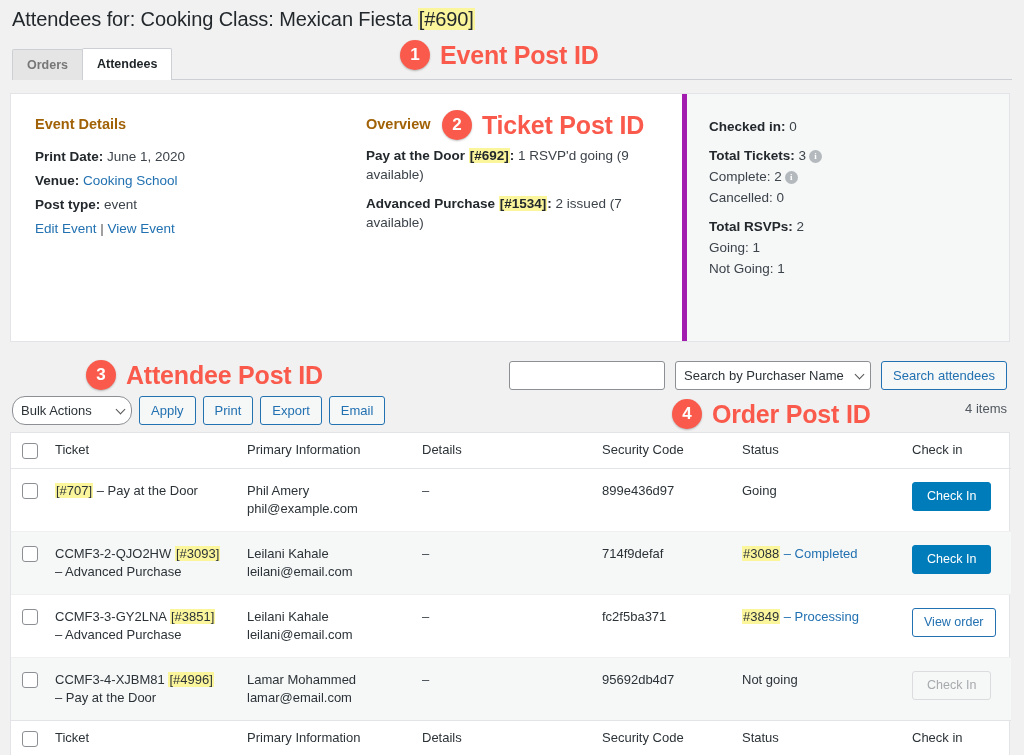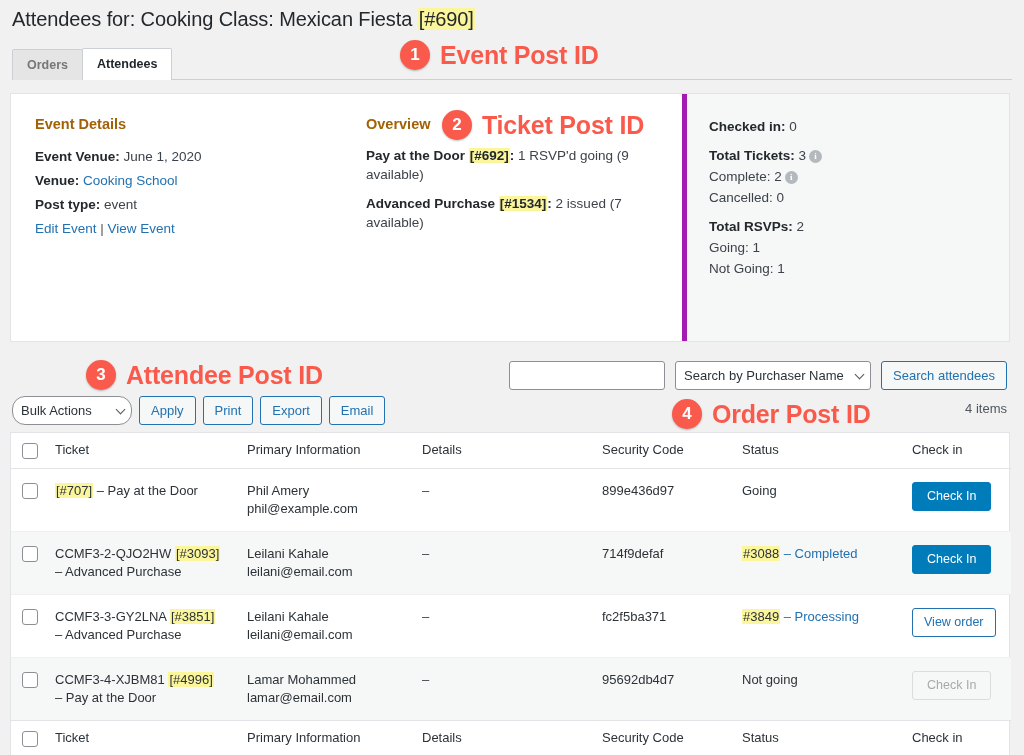--- a/index.html
+++ b/index.html
@@ -313,21 +313,21 @@
   <div class="tabs">
     <div class="tab">Orders</div>
     <div class="tab active">Attendees</div>
   </div>
   <div class="tabs-rule"></div>
 
   <div class="card">
 
     <div class="col-event">
       <h3 class="sec">Event Details</h3>
-      <div class="ln"><b>Event Venue:</b><span> June 1, 2020</span></div>
+      <div class="ln"><b>Print Date:</b><span> June 1, 2020</span></div>
       <div class="ln"><b>Venue:</b> <a class="lnk">Cooking School</a></div>
       <div class="ln"><b>Post type:</b><span> event</span></div>
       <div class="links-row"><a class="lnk">Edit Event</a><span> | </span><a class="lnk">View Event</a></div>
     </div>
 
     <div class="col-over">
       <h3 class="sec">Overview</h3>
       <div class="ov-item"><b>Pay at the Door </b><b class="hl">[#692]</b><b>:</b><span> 1 RSVP'd going (9 available)</span></div>
       <div class="ov-item"><b>Advanced Purchase </b><b class="hl">[#1534]</b><b>:</b><span> 2 issued (7 available)</span></div>
     </div>

